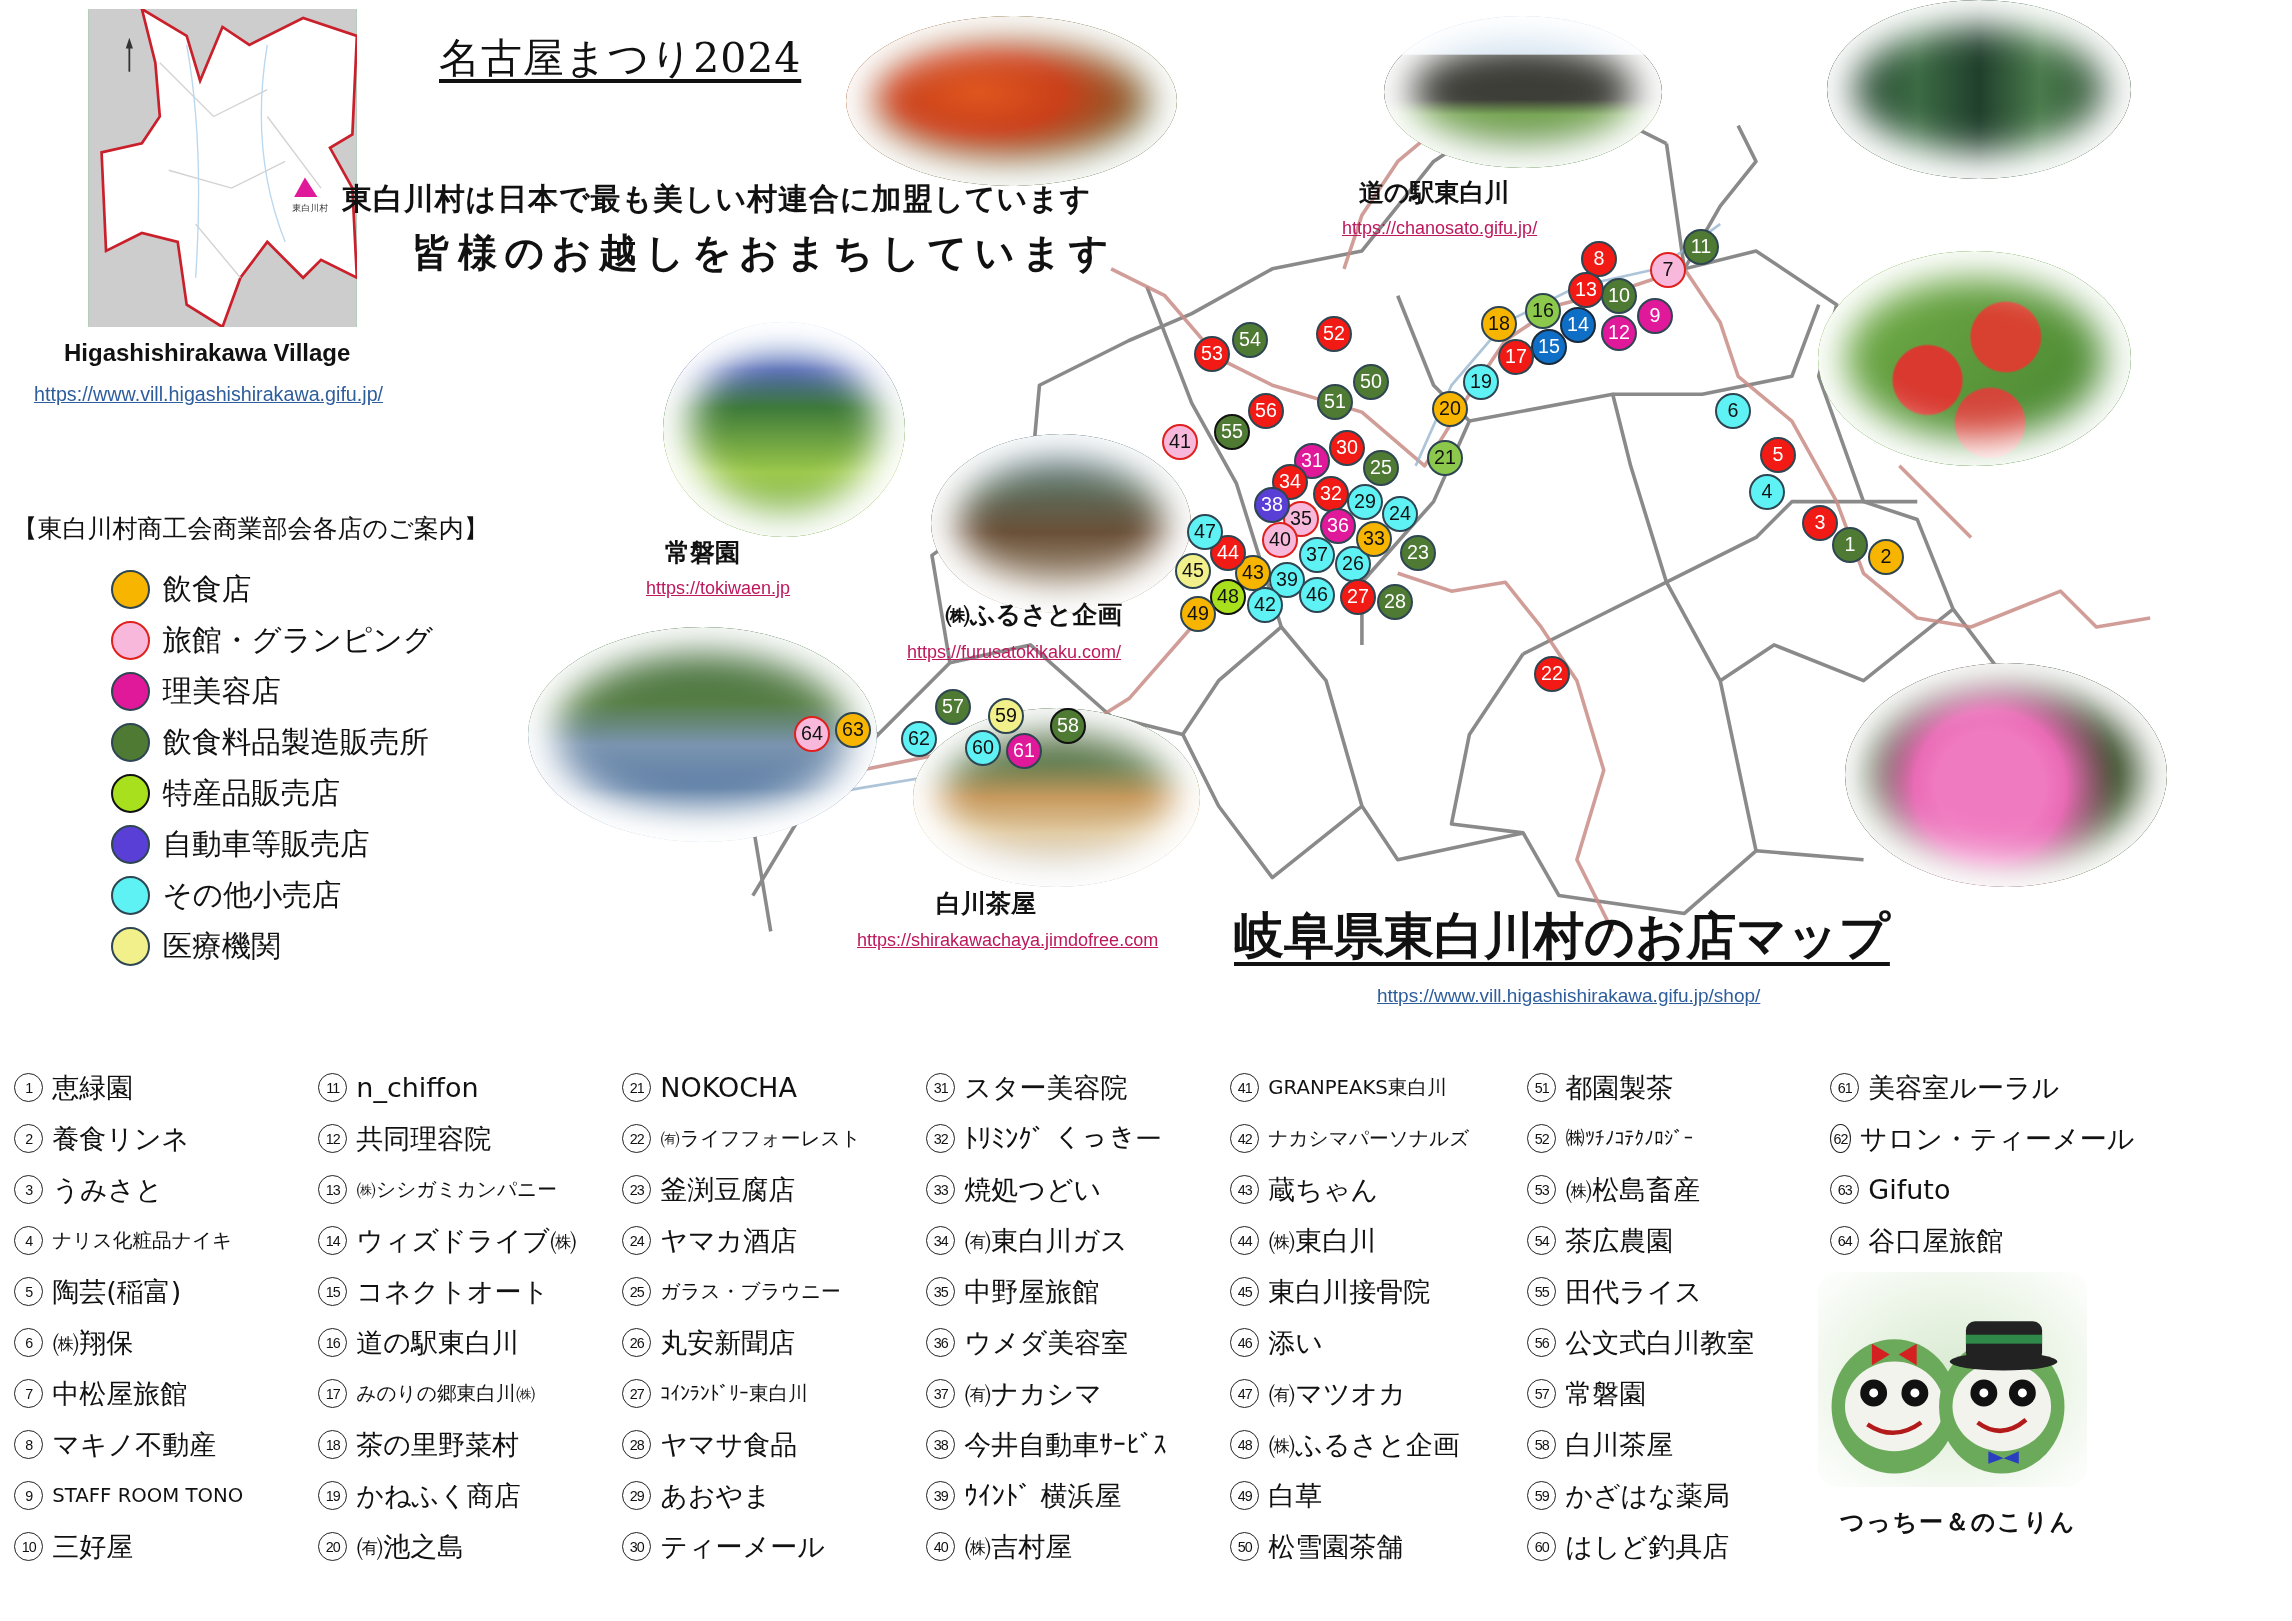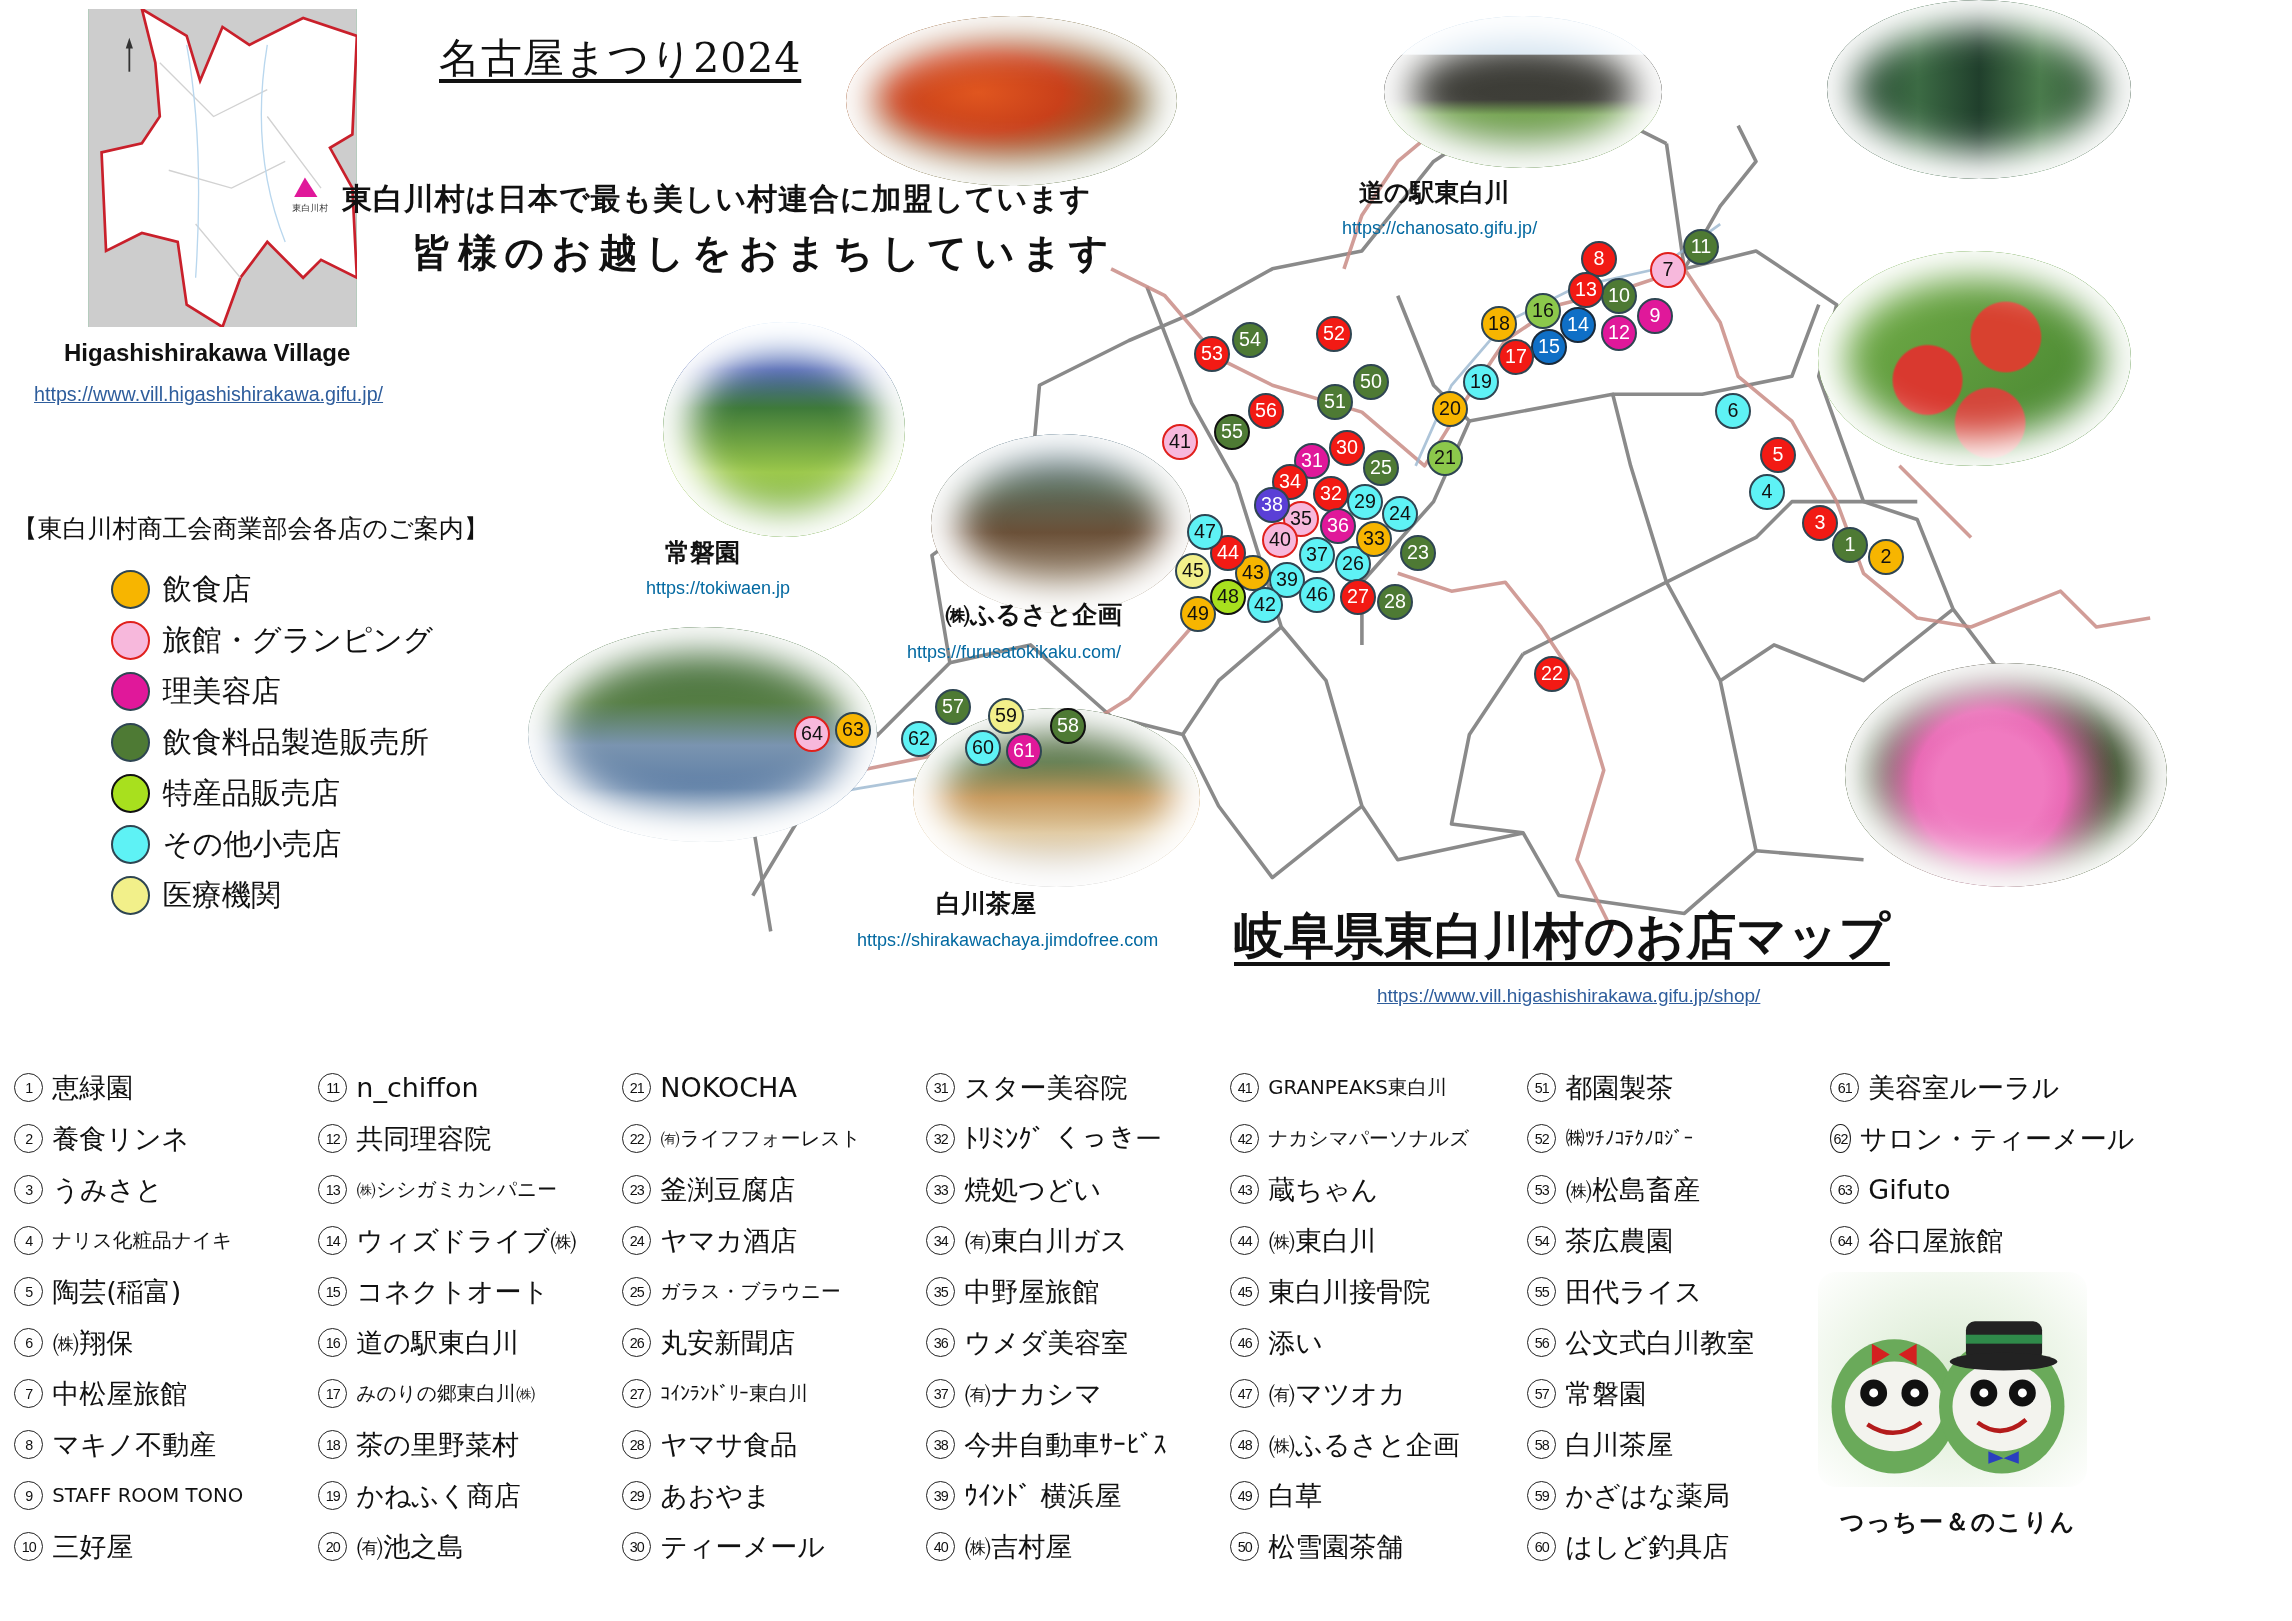--- a/index.html
+++ b/index.html
@@ -30,21 +30,21 @@
   #photo-shop { left: 931px; top: 434px; width: 260px; height: 179px; background: linear-gradient(180deg, #4a6a80 0%, #5b6b5a 30%, #6a5038 55%, #9c8a74 80%, #c8c2b4 100%); }
   #photo-river { left: 528px; top: 627px; width: 349px; height: 215px; background: linear-gradient(180deg, #3f6a3a 0%, #557d44 35%, #7a94b0 55%, #5e7fa6 75%, #dfe6ea 100%); }
   #photo-teahouse { left: 913px; top: 708px; width: 287px; height: 179px; background: linear-gradient(180deg, #3f5e38 0%, #5f7a4c 30%, #c79a5e 50%, #e0c9a0 70%, #cfcfcf 100%); }
 
   
   #village-map { left: 502px; top: 54px; width: 1684px; height: 949px; }
   #village-map svg { width: 100%; height: 100%; }
 
   
   .place-label { font-family: "Liberation Sans", sans-serif; font-weight: bold; font-size: 25px; color: #111; }
-  .place-url { font-family: "Liberation Sans", sans-serif; font-size: 18px; color: #0369a1; }
+  .place-url { font-family: "Liberation Sans", sans-serif; font-size: 18px; color: #be185d; text-decoration: underline; }
   #label-tokiwaen { left: 665px; top: 536px; }
   #url-tokiwaen { left: 646px; top: 578px; }
   #label-furusato { left: 945px; top: 598px; }
   #url-furusato { left: 907px; top: 642px; }
   #label-station { left: 1359px; top: 176px; }
   #url-station { left: 1342px; top: 218px; }
   #label-chaya { left: 936px; top: 887px; }
   #url-chaya { left: 831px; top: 930px; margin-left: 26px; }
 
   #map-title { left: 1234px; top: 903px; font-family: "Liberation Sans", sans-serif; font-weight: bold; font-size: 50px; text-decoration: underline; text-underline-offset: 9px; text-decoration-thickness: 3.6px; text-align: center; }
@@ -231,20 +231,24 @@
     </div>
     <div class="legend-row">
       <span class="legend-dot" style="background: rgb(78, 122, 52); border-color: rgb(46, 69, 82);"></span>
       <span class="legend-label">飲食料品製造販売所</span>
     </div>
     <div class="legend-row">
       <span class="legend-dot" style="background: rgb(168, 224, 30); border-color: rgb(17, 17, 17);"></span>
       <span class="legend-label">特産品販売店</span>
     </div>
     <div class="legend-row">
+      <span class="legend-dot" style="background: rgb(90, 63, 214); border-color: rgb(46, 69, 82);"></span>
+      <span class="legend-label">自動車等販売店</span>
+    </div>
+    <div class="legend-row">
       <span class="legend-dot" style="background: rgb(94, 242, 245); border-color: rgb(46, 69, 82);"></span>
       <span class="legend-label">その他小売店</span>
     </div>
     <div class="legend-row">
       <span class="legend-dot" style="background: rgb(242, 240, 138); border-color: rgb(46, 69, 82);"></span>
       <span class="legend-label">医療機関</span>
     </div>
   </div>
 
 <div id="shop-list" class="abs">

